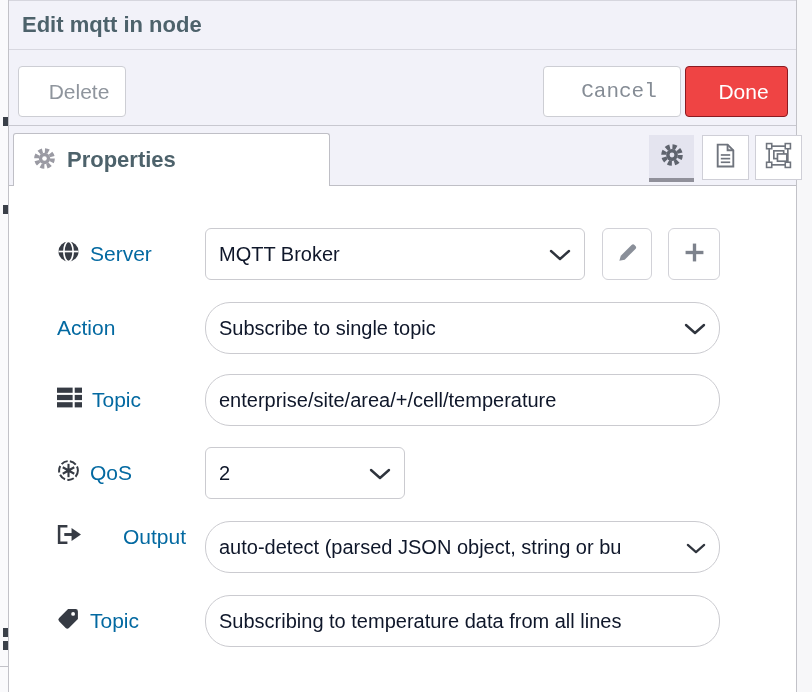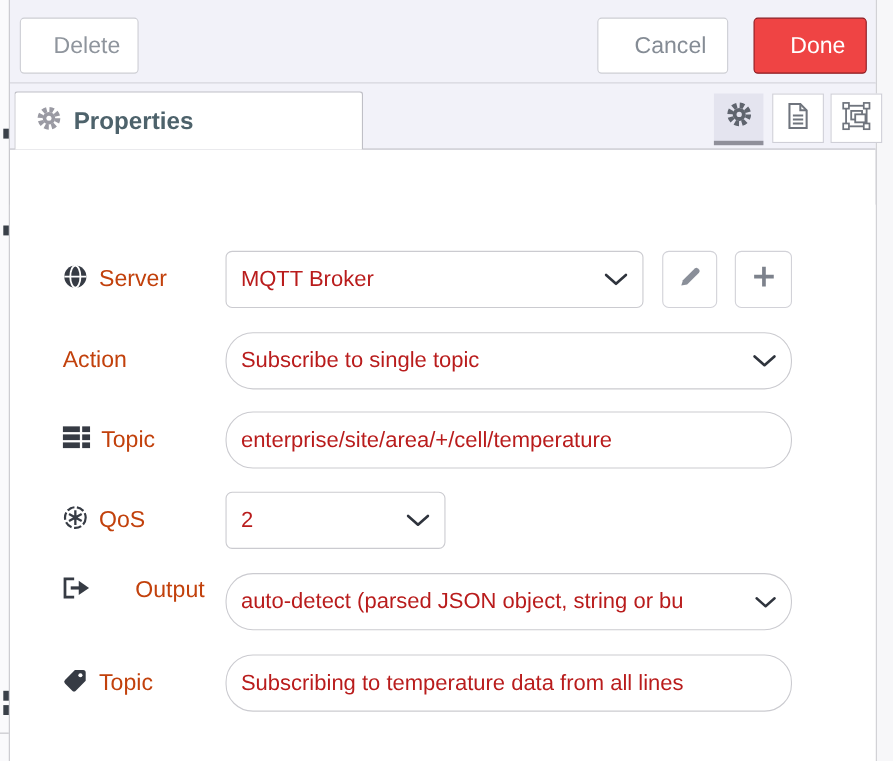--- a/index.html
+++ b/index.html
@@ -18,41 +18,41 @@
   .tray-header{height:48px;background:#f2f2f9;border-top:1px solid #d6d6de;border-bottom:1px solid #d8d8e0;
                display:flex;align-items:center;padding:0 13px;}
   .tray-title{font-size:22px;font-weight:bold;color:#4d626b;}
 
   
   .tray-toolbar{position:relative;height:75px;background:#f2f2f9;border-bottom:1px solid #c8c8d0;}
   .btn{position:absolute;box-sizing:border-box;border:1px solid #cdced4;background:#fff;border-radius:4px;
        font-size:21px;color:#8f959d;display:flex;align-items:center;justify-content:center;cursor:pointer;
        font-family:"Liberation Sans",sans-serif;padding-left:20px;}
   .btn-delete{left:9px;top:16px;width:108px;height:51px;}
-  .btn-cancel{left:534px;top:16px;width:119px;height:51px;color:#858c95;}
+  .btn-cancel{left:534px;top:16px;width:138px;height:51px;color:#858c95;font-family:Liberation Mono, monospace;}
   .btn-done{left:676px;top:16px;width:103px;height:51px;background:#ef4444;border-color:#8b1a21;color:#fff;}
 
   
   .tab-bar{position:relative;height:59px;background:#f2f2f9;border-bottom:1px solid #bfbfc6;}
   .tab{position:absolute;left:4px;top:7px;width:317px;height:53px;box-sizing:border-box;background:#fff;
        border:1px solid #bfbfc6;border-bottom:none;border-radius:3px 3px 0 0;z-index:2;
        display:flex;align-items:center;gap:11px;padding-left:19px;}
   .tab-label{font-size:22px;font-weight:bold;color:#4d626b;}
   .icon-btn{position:absolute;box-sizing:border-box;display:flex;align-items:center;justify-content:center;cursor:pointer;}
   .icon-btn.active{left:640px;top:9px;width:45px;height:47px;background:#e4e4ef;border-bottom:4px solid #90909a;}
   .icon-btn.plain{background:#fff;border:1px solid #cfcfd7;}
   .icon-btn.doc{left:693px;top:9px;width:47px;height:45px;}
   .icon-btn.app{left:746px;top:9px;width:47px;height:45px;}
 
   
   .content{position:absolute;top:186px;left:0;right:0;bottom:0;background:#fff;}
   .row-label{position:absolute;left:48px;height:52px;display:flex;align-items:center;gap:10px;
-             font-size:21px;color:#c2410c;}
+             font-size:21px;color:#0369a1;}
   .field{position:absolute;box-sizing:border-box;height:52px;border:1px solid #cbcbd0;border-radius:6px;
-         background:#fff;font-size:20px;color:#b91c1c;display:flex;align-items:center;
+         background:#fff;font-size:20px;color:#0f172a;display:flex;align-items:center;
          padding:0 13px;font-family:"Liberation Sans",sans-serif;}
   .select{justify-content:space-between;cursor:pointer;gap:6px;}
   .select .sel-text{white-space:nowrap;overflow:hidden;}
   input.field{display:block;padding:0 13px;outline:none;}
   .x-field{left:196px;}
   .w-wide{width:515px;border-radius:25px;}
   .w-server{width:380px;}
   .w-qos{width:200px;}
   .mini-btn{position:absolute;box-sizing:border-box;width:50px;height:52px;border:1px solid #d2d2d8;
             border-radius:6px;background:#fff;display:flex;align-items:center;justify-content:center;cursor:pointer;}
@@ -67,20 +67,23 @@
     <div class="edge-mark" style="top:117px;"></div>
     <div class="edge-mark" style="top:205px;"></div>
     <div class="edge-mark" style="top:628px;"></div>
     <div class="edge-mark" style="top:641px;"></div>
     <div class="edge-line" style="top:666px;"></div>
   </div>
   <div class="edge-right"></div>
 
   <div class="tray">
 
+    <div class="tray-header">
+      <span class="tray-title">Edit mqtt in node</span>
+    </div>
 
     <div class="tray-toolbar">
       <button class="btn btn-delete">Delete</button>
       <button class="btn btn-cancel">Cancel</button>
       <button class="btn btn-done">Done</button>
     </div>
 
     <div class="tab-bar">
       <div class="tab">
         <span>

